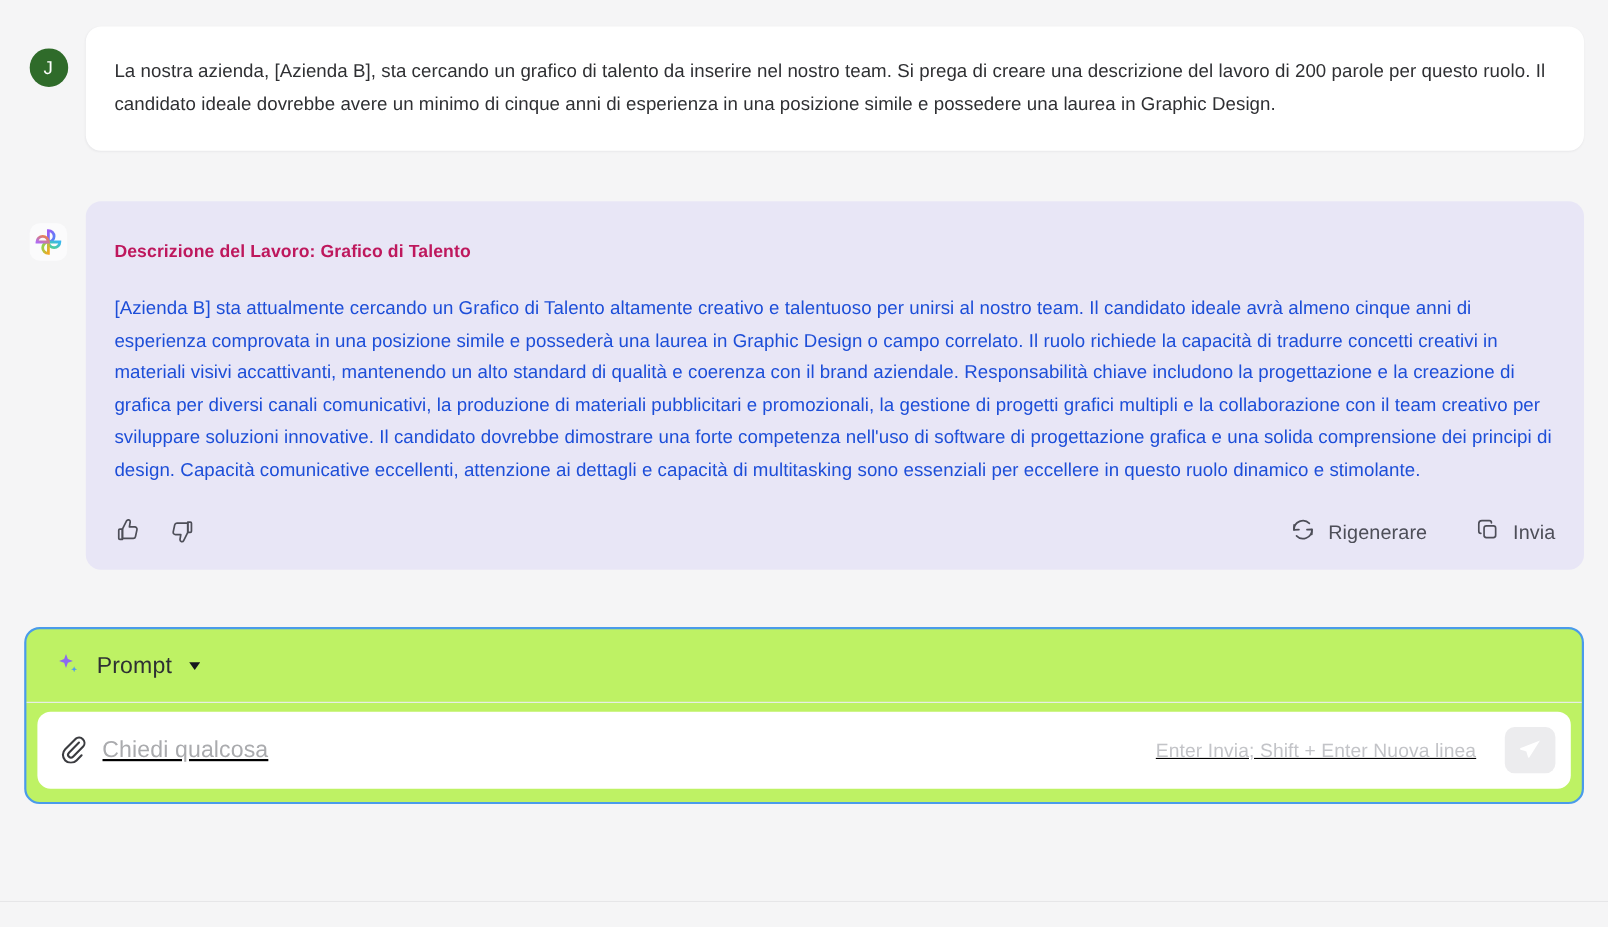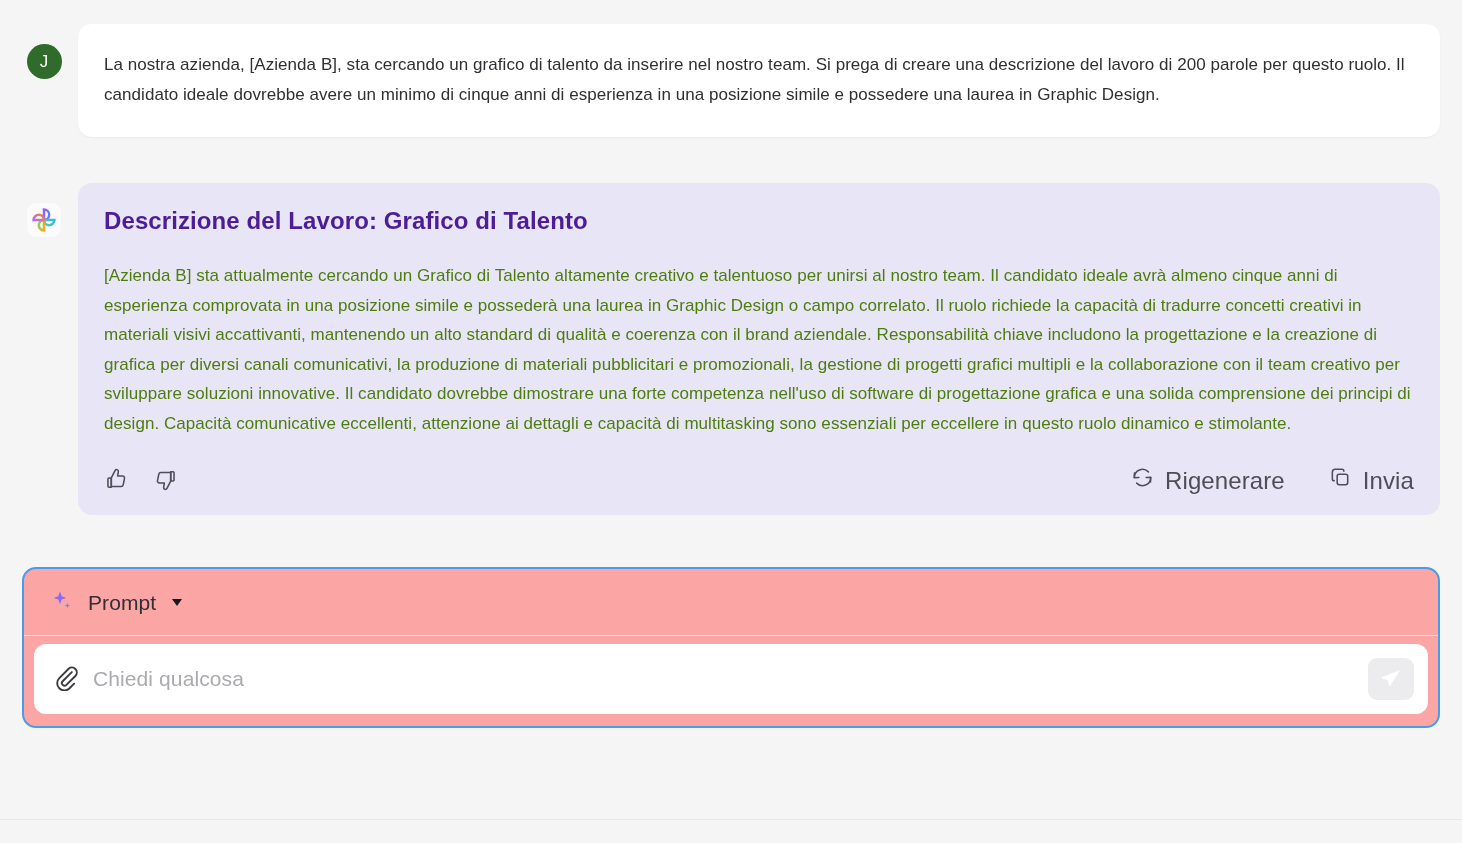--- a/index.html
+++ b/index.html
@@ -86,27 +86,27 @@
     padding: 24px 26px 20px 26px;
   }
 
   .msg-text {
     font-size: 17px;
     line-height: 29.5px;
     color: #2f3033;
     margin: 0;
     letter-spacing: .05px;
   }
-  .bubble-ai .msg-text { color: #4d7c0f; }
+  .bubble-ai .msg-text { color: #1d4ed8; }
 
   .ai-title {
-    font-size: 24px;
+    font-size: 16px;
     font-weight: bold;
-    color: #4c1d95;
-    margin: 0 0 26px 0;
+    color: #be185d;
+    margin: 14px 0 26px 0;
     letter-spacing: .1px;
   }
 
   
   .ai-actions {
     display: flex;
     align-items: center;
     margin-top: 28px;
   }
   .vote-group { display: flex; gap: 24px; align-items: center; }
@@ -127,33 +127,33 @@
   }
   .action-btn {
     display: inline-flex;
     align-items: center;
     gap: 11px;
     cursor: pointer;
     background: none;
     border: none;
     padding: 0;
     color: #4d4e58;
-    font-size: 24px;
+    font-size: 18px;
     font-family: "Liberation Sans", sans-serif;
     letter-spacing: .1px;
   }
 
   
   .composer-wrap {
     padding: 52px 22px 0 22px;
   }
   .composer {
     border: 2px solid #4a9bea;
     border-radius: 14px;
-    background: #fca5a5;
+    background: #bef264;
     overflow: hidden;
   }
   .composer-top {
     display: flex;
     align-items: center;
     gap: 10px;
     padding: 20px 26px 19px 26px;
     border-bottom: 1px solid #eceef3;
   }
   .prompt-chip {
@@ -181,20 +181,21 @@
 
   .composer-input-row {
     background: #ffffff;
     margin: 8px 10px 12px 10px;
     border-radius: 12px;
     display: flex;
     align-items: center;
     gap: 14px;
     padding: 14px 14px 14px 18px;
     min-height: 60px;
+    text-decoration: underline;
   }
   .attach-btn {
     flex: 0 0 auto;
     display: inline-flex;
     cursor: pointer;
     background: none;
     border: none;
     padding: 0;
   }
   .ask-input {
@@ -358,20 +359,21 @@
         <button class="attach-btn">
           <span>
             <svg width="27" height="27" viewBox="0 0 24 24" fill="none" stroke="#3b3c40" stroke-width="1.7" stroke-linecap="round" stroke-linejoin="round">
               <path d="M17.6 7.2l-8.1 8.1a2.3 2.3 0 0 0 3.3 3.3l8.2-8.2a4.4 4.4 0 0 0-6.2-6.2l-8.3 8.3a6.4 6.4 0 0 0 9.1 9.1l4.1-4.1"></path>
             </svg>
           </span>
         </button>
 
         <input class="ask-input" type="text" placeholder="Chiedi qualcosa" style="">
 
+        <span class="hint">Enter Invia; Shift + Enter Nuova linea</span>
 
         <button class="send-btn">
           <span>
             <svg width="24" height="24" viewBox="0 0 24 24" fill="#ffffff" aria-hidden="true">
               <path d="M21 4.2L3.4 11.1c-.7.3-.66 1.3.06 1.5l5.1 1.5 1.5 5.1c.2.72 1.2.76 1.5.06z"></path>
             </svg>
           </span>
         </button>
       </div>
 

